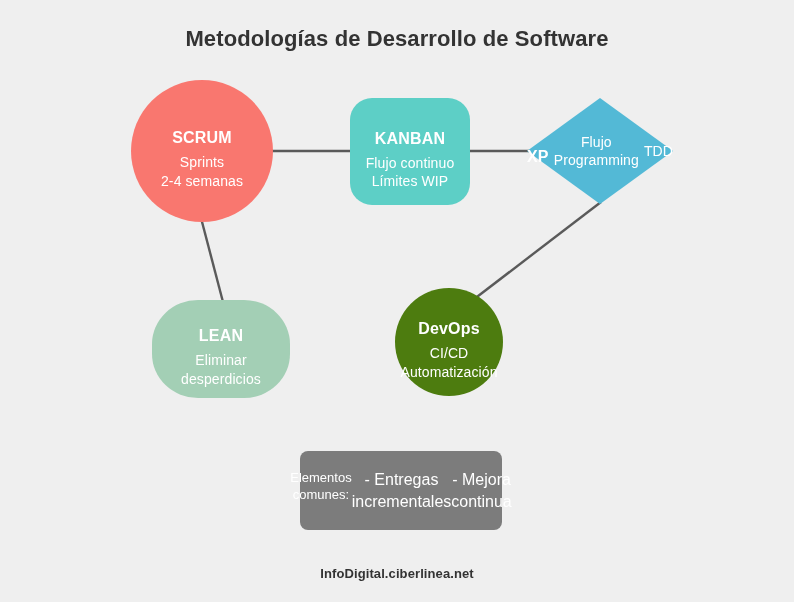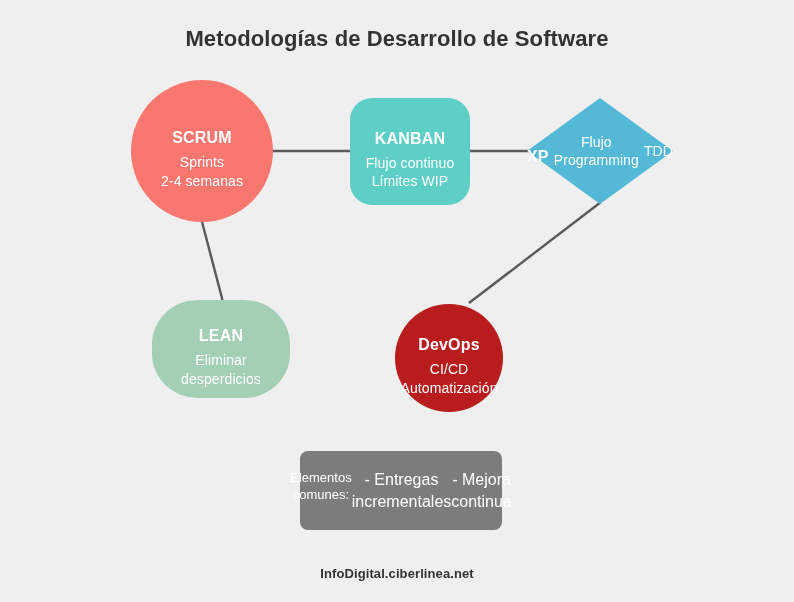--- a/index.html
+++ b/index.html
@@ -121,25 +121,25 @@
     top: 300px;
     width: 138px;
     height: 98px;
     border-radius: 46px / 44px;
     background: #a3cfb5;
   }
 
   
   .node-devops {
     left: 395px;
-    top: 304px;
+    top: 288px;
     width: 108px;
     height: 108px;
     border-radius: 50%;
-    background: #b91c1c;
+    background: #4d7c0f;
   }
 
   
   .note-box {
     position: absolute;
     left: 300px;
     top: 451px;
     width: 202px;
     height: 79px;
     border-radius: 8px;

